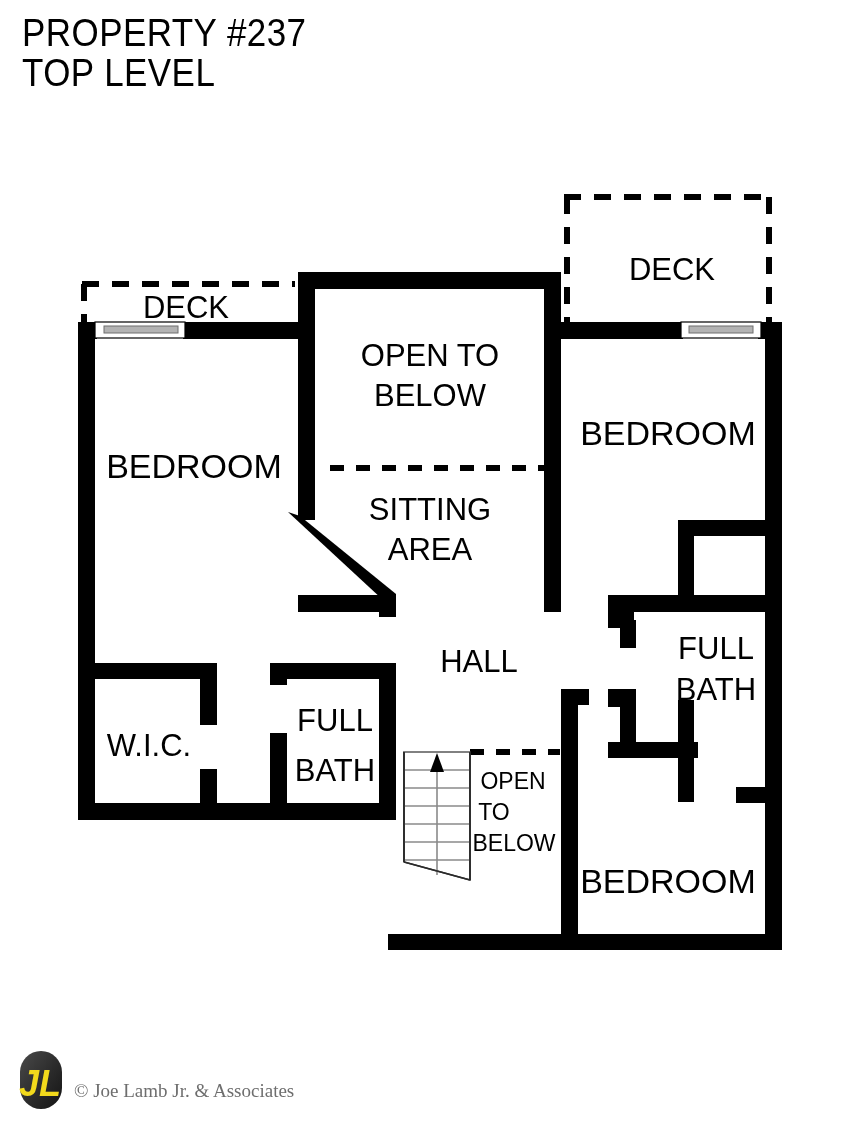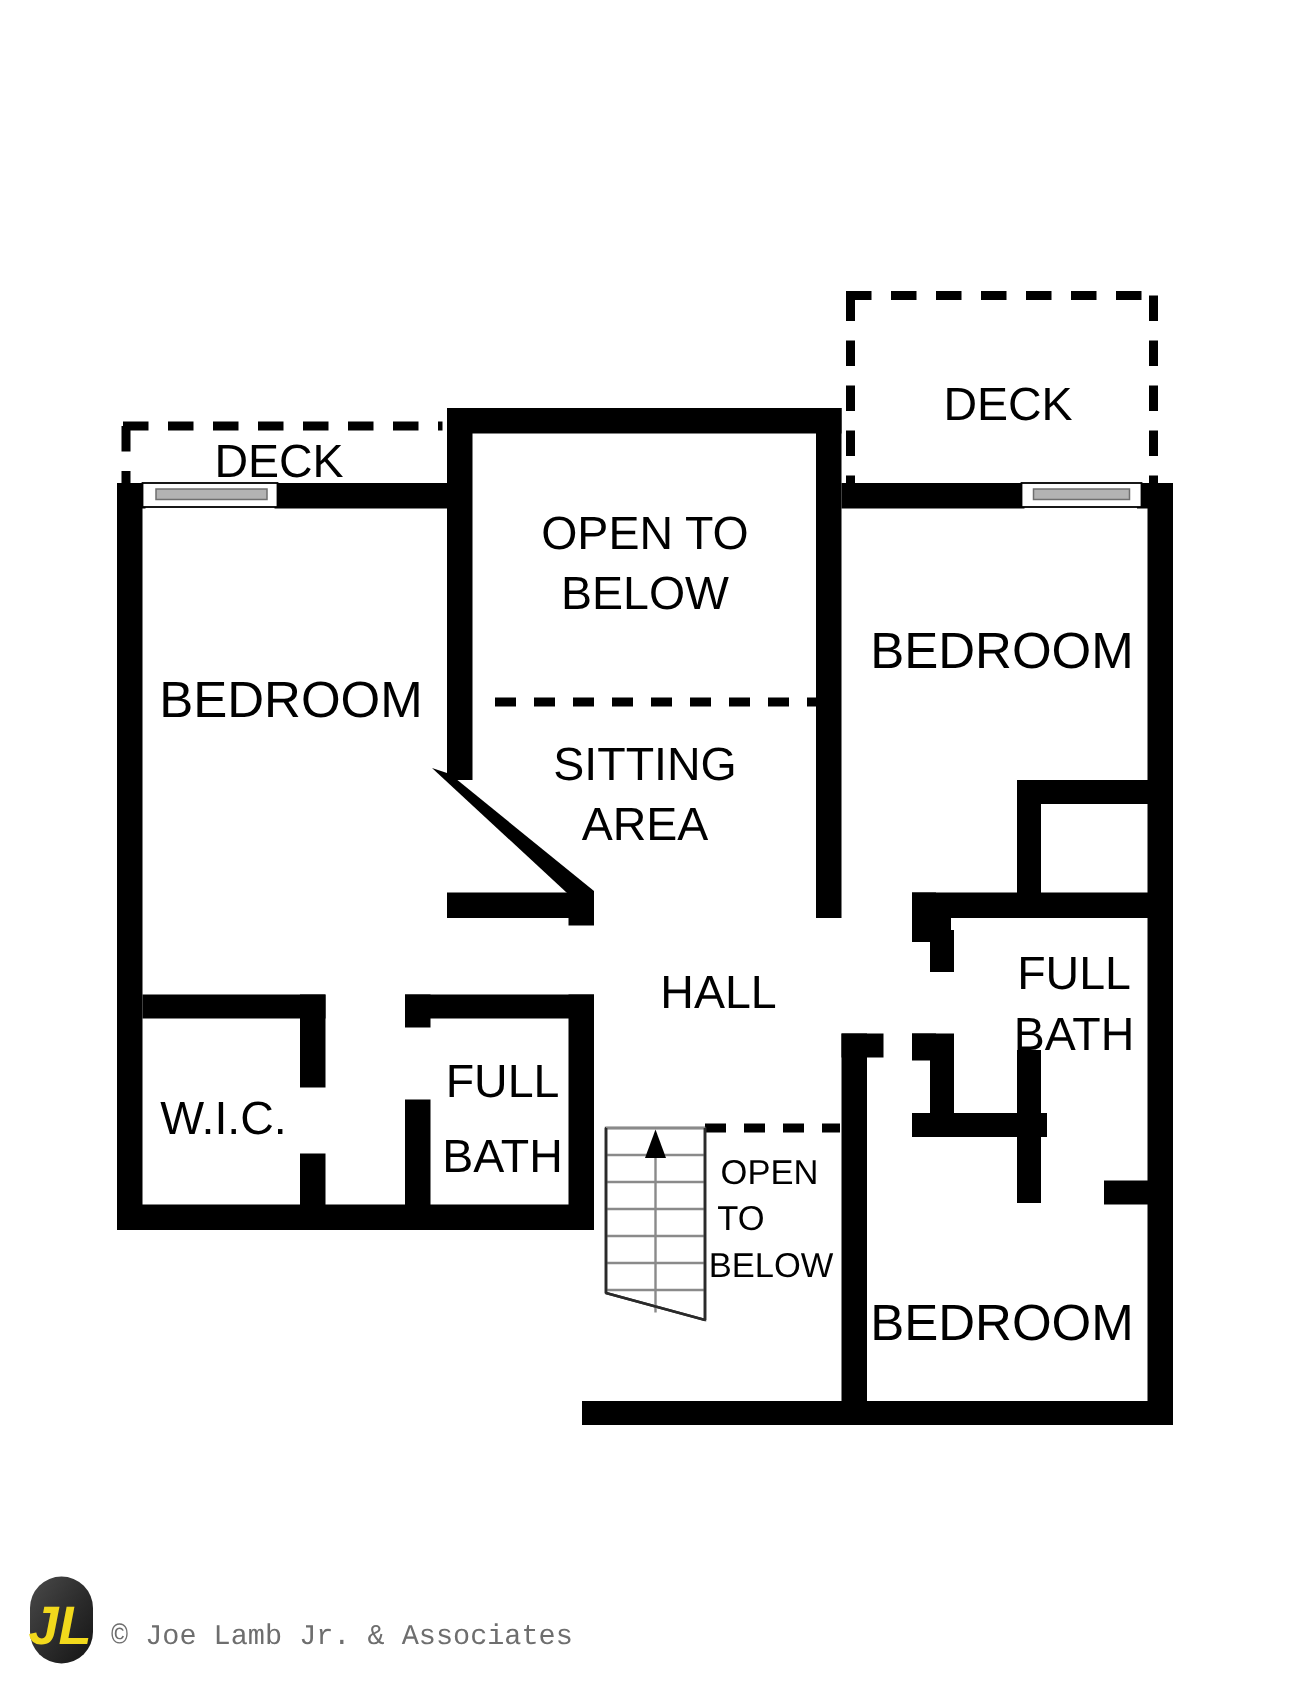--- a/index.html
+++ b/index.html
@@ -61,33 +61,37 @@
     align-items: center;
     height: 72px;
   }
   .logo-wrap {
     width: 46px;
     height: 62px;
     position: relative;
     flex: 0 0 auto;
   }
   .copy-text {
-    font-family: Liberation Mono, monospace;
+    font-family: Liberation Serif, serif;
     font-size: 19px;
     color: #6e6e6e;
     margin-left: 10px;
     margin-top: 22px;
     white-space: nowrap;
   }
 </style>
 </head>
 <body>
 
 <div id="page">
 
+  <div class="title-block">
+    <div class="title-line">PROPERTY #237</div>
+    <div class="title-line">TOP LEVEL</div>
+  </div>
 
   <svg id="plan-svg" viewBox="0 0 864 1000">
 
     <g>
       <path d="M 82 284 L 295 284" fill="none" stroke="#000" stroke-width="6" stroke-dasharray="17,13"></path>
       <path d="M 84 284 L 84 325" fill="none" stroke="#000" stroke-width="6" stroke-dasharray="17,13"></path>
     </g>
 
     <g>
       <path d="M 564 197 L 772 197" fill="none" stroke="#000" stroke-width="6" stroke-dasharray="17,13"></path>

